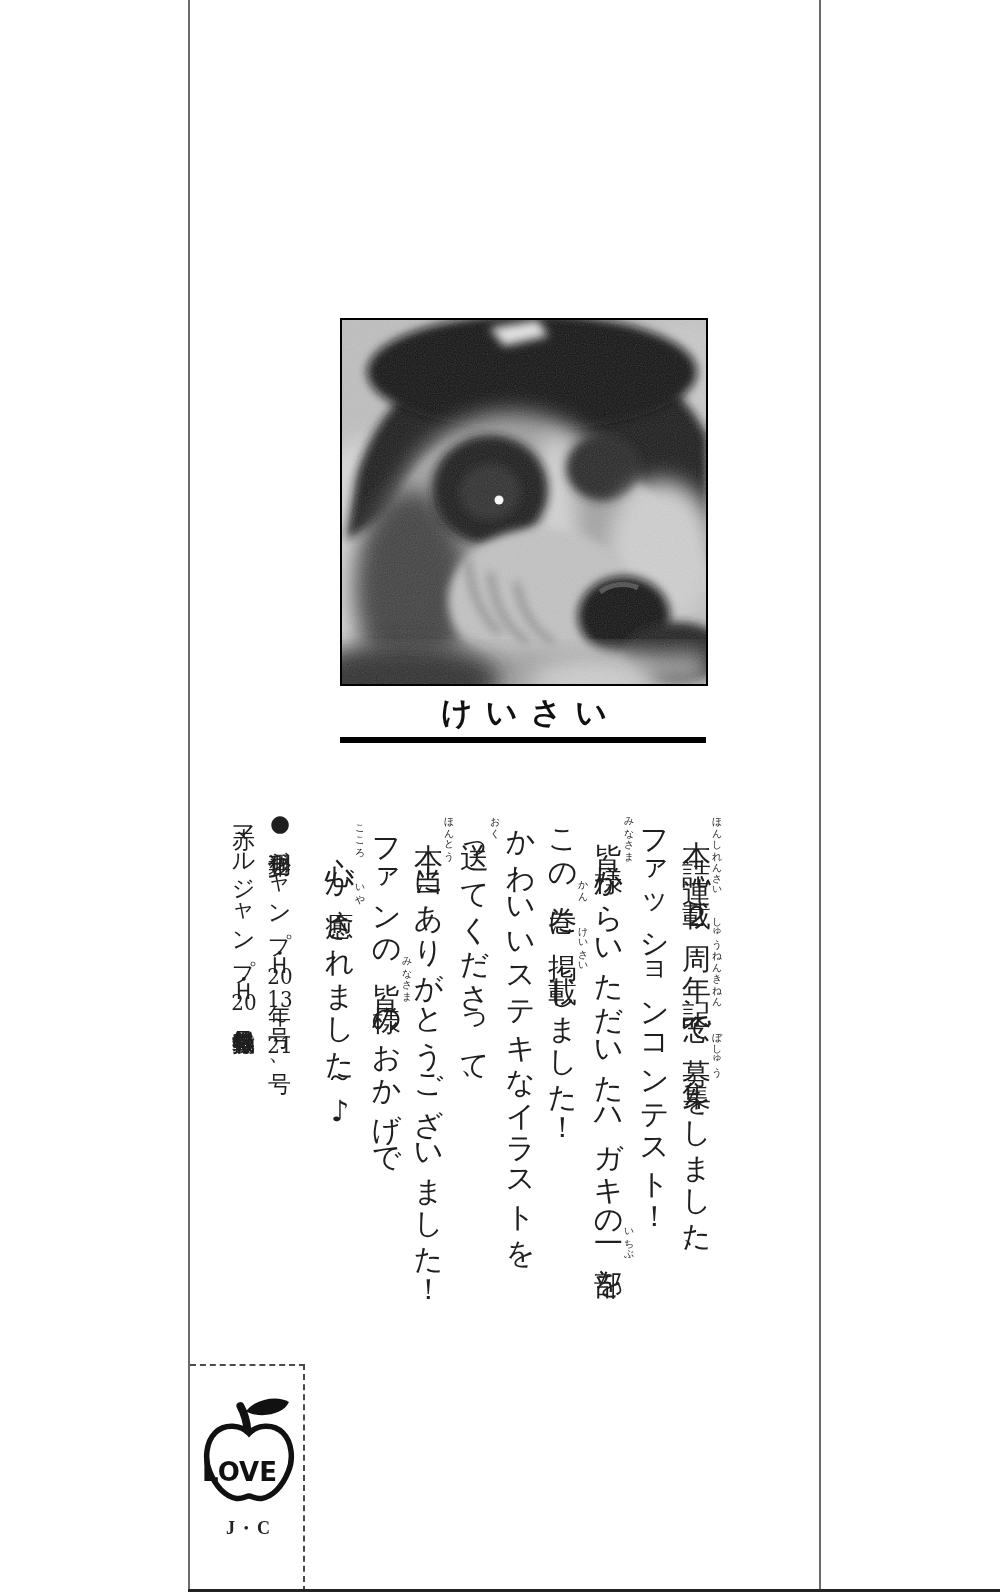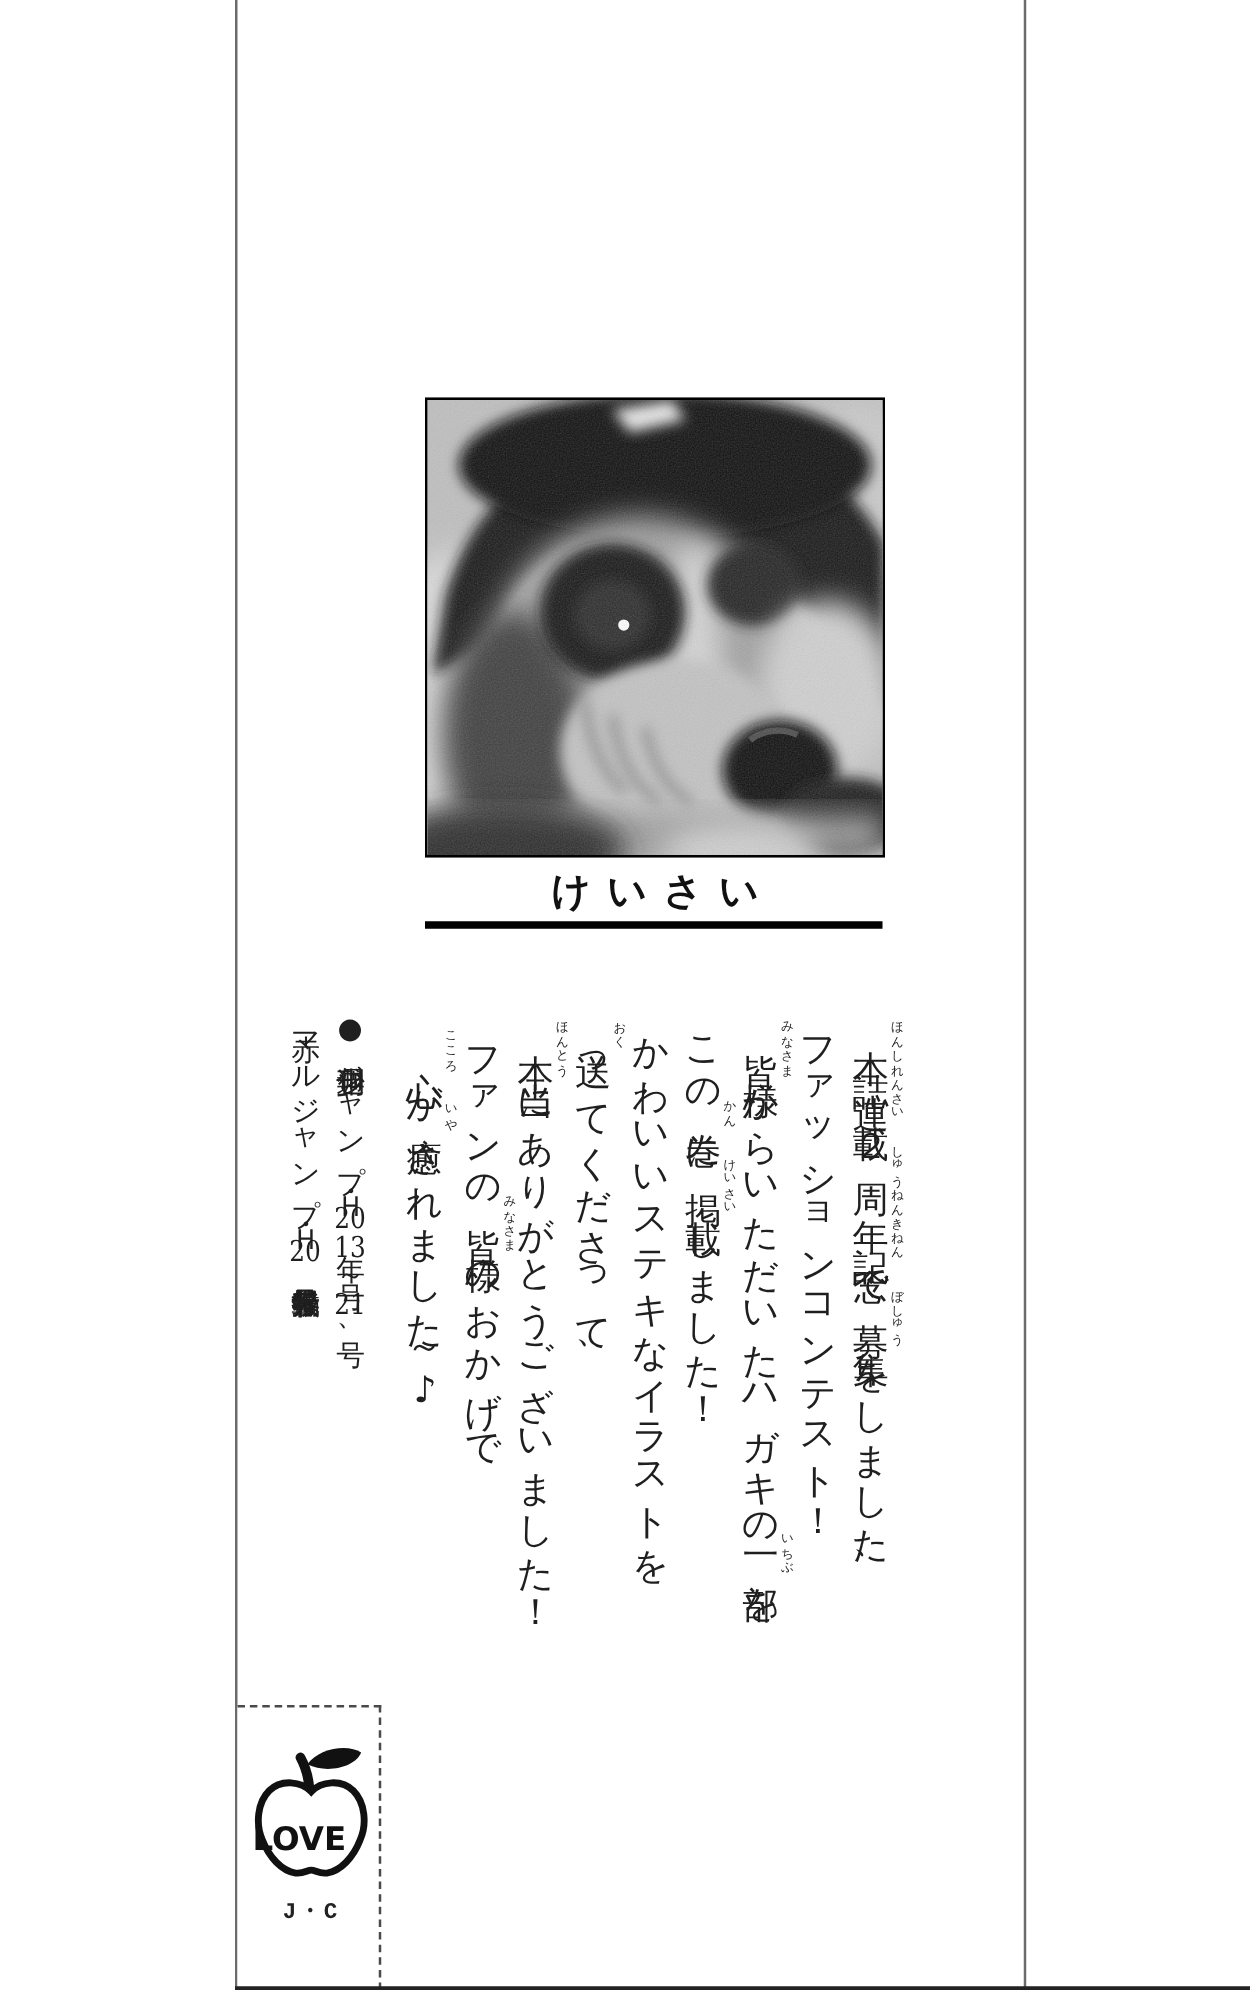--- a/index.html
+++ b/index.html
@@ -51,21 +51,21 @@
     box-sizing:border-box;background:#fff;
   }
   #apple-logo{position:absolute;left:202px;top:1394px;width:94px;height:118px;}
   #love-label{
     position:absolute;left:0;top:63px;width:94px;
     font-family:"DejaVu Sans","Liberation Sans",sans-serif;
     font-size:26px;font-weight:600;letter-spacing:0px;color:#111;
   }
   #imprint{
     position:absolute;left:202px;top:1516px;width:94px;text-align:center;
-    font-family:Liberation Mono, monospace;
+    font-family:Liberation Serif, serif;
     font-size:18px;font-weight:600;letter-spacing:2px;color:#222;
   }
   #bottom-bar{position:absolute;left:188px;top:1589px;width:812px;height:3px;background:#222;}
 </style>
 </head>
 <body>
 
 <div id="left-rule" class="rule-v"></div>
 <div id="right-rule" class="rule-v"></div>
 

